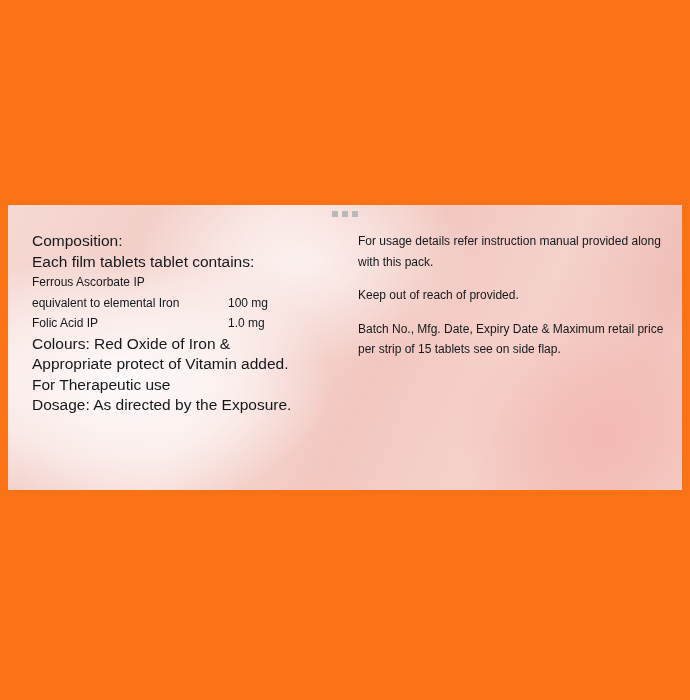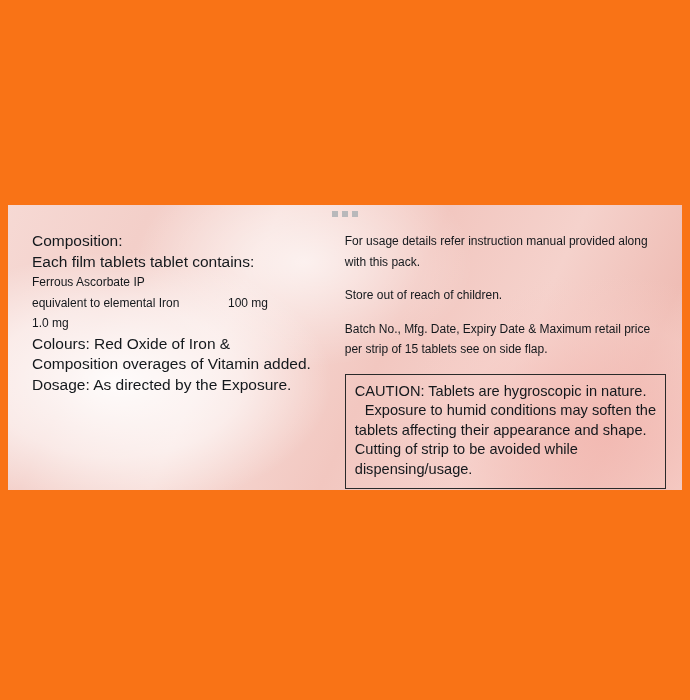--- a/index.html
+++ b/index.html
@@ -132,40 +132,35 @@
 
         <div class="kv">
           <span class="k">Ferrous Ascorbate IP</span>
           <span class="v"></span>
         </div>
         <div class="kv">
           <span class="k">equivalent to elemental Iron</span>
           <span class="v">100 mg</span>
         </div>
         <div class="kv">
+          <span class="k">Folic Acid IP</span>
           <span class="v">1.0 mg</span>
         </div>
 
         <div class="line">Colours: Red Oxide of Iron &amp;</div>
-        <div class="line">Composition overages of Vitamin added.</div>
+        <div class="line">Appropriate protect of Vitamin added.</div>
+        <div class="line">For Therapeutic use</div>
         <div class="line">Dosage: As directed by the Exposure.</div>
       </div>
 
       <div class="col-right">
         <div class="para">For usage details refer instruction manual
 provided along with this pack.</div>
-        <div class="para">Store out of reach of children.</div>
+        <div class="para">Keep out of reach of provided.</div>
         <div class="para">Batch No., Mfg. Date, Expiry Date &amp;
 Maximum retail price per strip of 15 tablets
 see on side flap.</div>
 
-        <div class="caution-box">
-          <div class="caution-line">CAUTION: Tablets are hygroscopic in nature.</div>
-          <div class="caution-line indent">Exposure to humid conditions may soften the</div>
-          <div class="caution-line">tablets affecting their appearance and shape.</div>
-          <div class="caution-line">Cutting of strip to be avoided while</div>
-          <div class="caution-line">dispensing/usage.</div>
-        </div>
       </div>
 
     </div>
   </div>
 </div>
 
 </body></html>

